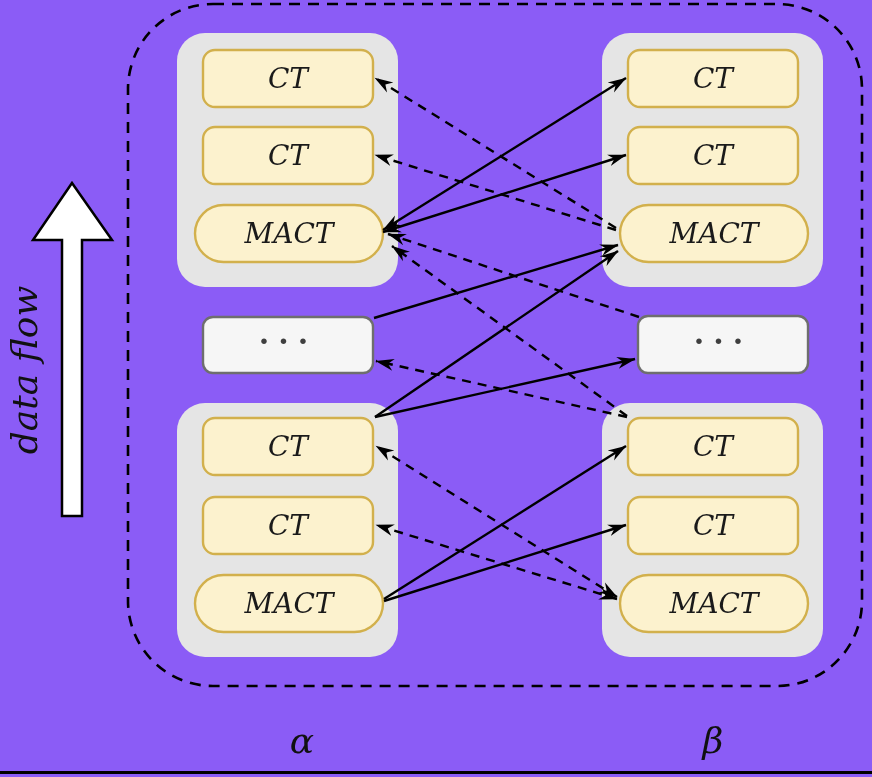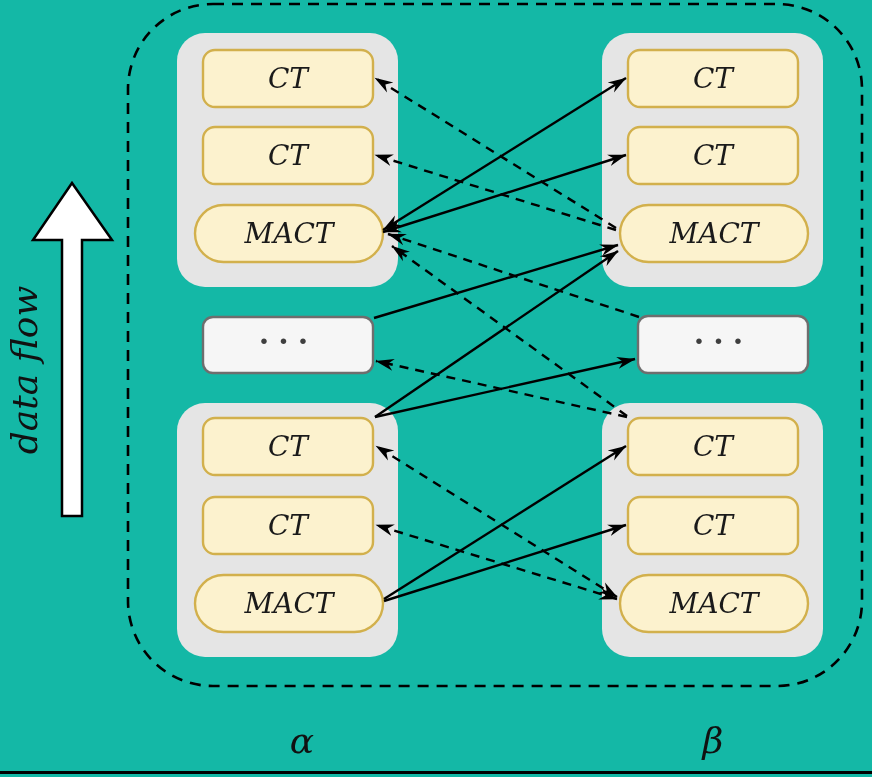--- a/index.html
+++ b/index.html
@@ -1,16 +1,16 @@
 <!DOCTYPE html>
 <html><head>
 <meta charset="utf-8">
 <style>
   html,body{margin:0;padding:0;background:#ffffff;}
-  .stage{position:relative;width:872px;height:777px;background:#14b8a6;overflow:hidden;
+  .stage{position:relative;width:872px;height:777px;background:#8b5cf6;overflow:hidden;
          font-family:"DejaVu Serif", serif;}
   svg{display:block;}
   text{font-family:"DejaVu Serif", serif;}
   .box-label{font-style:italic;fill:#1a1a1a;}
   .side-label{font-style:italic;fill:#111;}
   .flow-label{font-style:italic;fill:#111;}
   .dots-label{fill:#3f3f3f;font-weight:bold;letter-spacing:9px;}
 </style>
 </head>
 <body>

